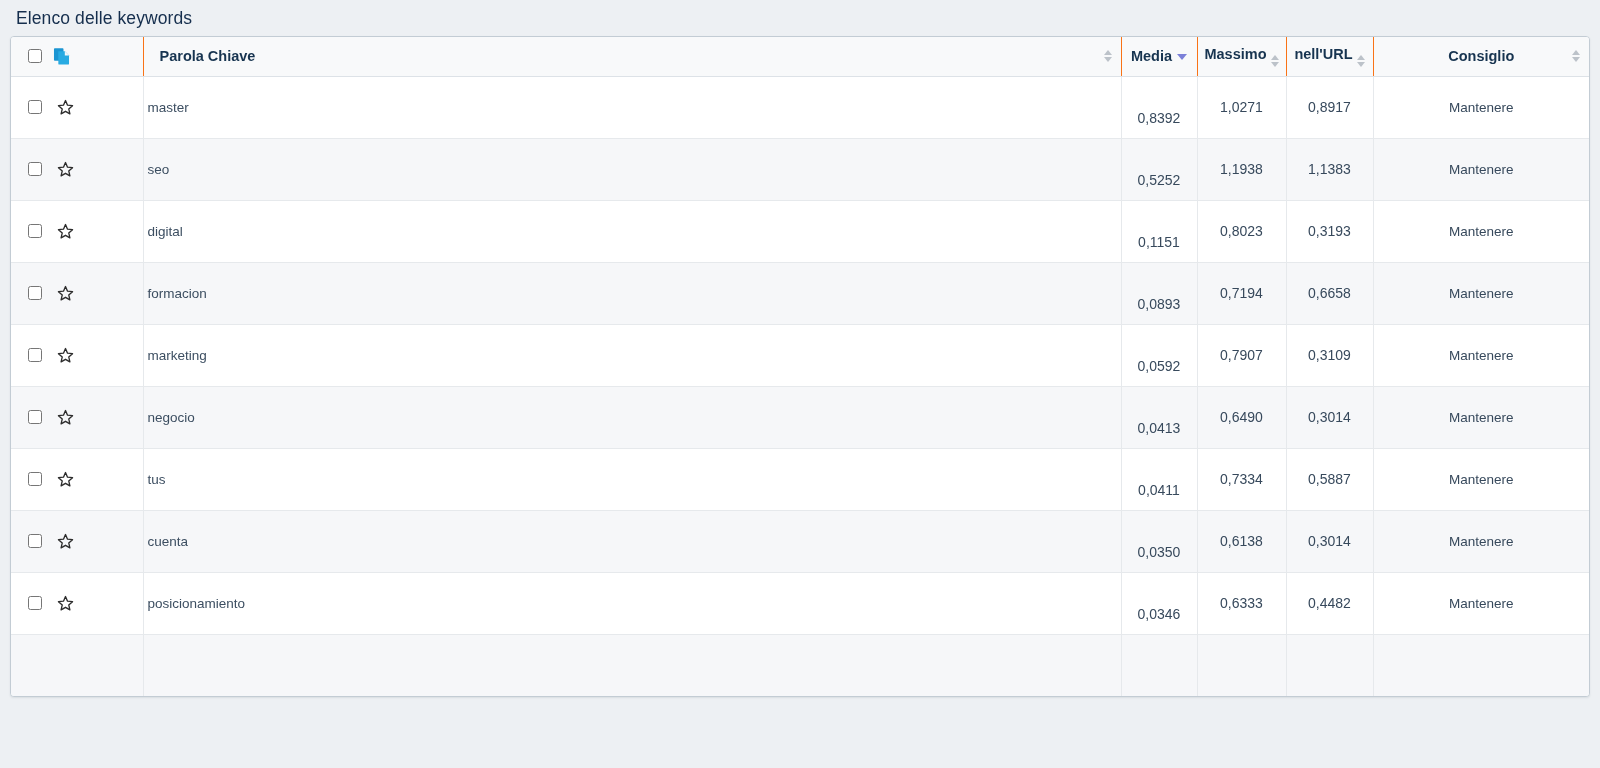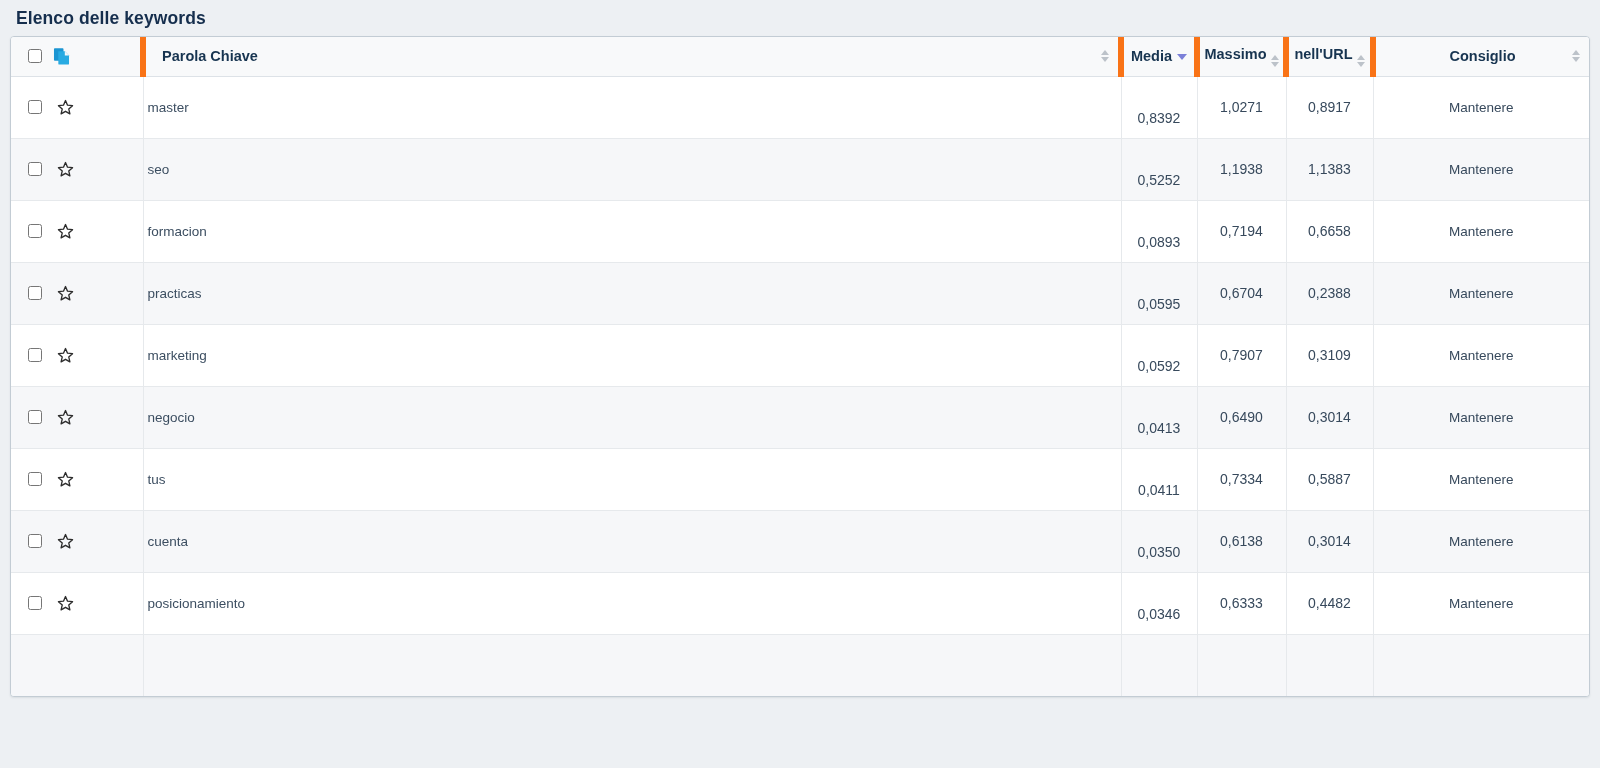--- a/index.html
+++ b/index.html
@@ -3,37 +3,37 @@
 <meta charset="utf-8">
 <style>
   * { margin:0; padding:0; box-sizing:border-box; }
   html,body { width:1600px; height:768px; overflow:hidden; }
   body {
     background:#edf0f3;
     font-family:"Liberation Sans","DejaVu Sans",sans-serif;
     color:#3f5265;
   }
   .page-title {
-    font-size:17.5px; font-weight:700; color:#152e4d;
+    font-size:17.5px; font-weight:400; color:#152e4d;
     padding:8px 0 9px 16px; letter-spacing:.1px;
   }
   .table-card {
     position:absolute; left:10px; top:36px; width:1580px;
     background:#fff;
     border:1px solid #c3ccd4; border-radius:4px;
     box-shadow:0 1px 2px rgba(40,60,80,.10);
     overflow:hidden;
   }
   table { width:100%; border-collapse:collapse; table-layout:fixed; }
   col.c1{width:132px;} col.c2{width:978px;} col.c3{width:76px;}
   col.c4{width:89px;} col.c5{width:87px;} col.c6{width:216px;}
 
   thead th {
     height:39px; background:#f8f9fa;
-    border-bottom:1px solid #dde2e7; border-left:6px solid #f97316;
+    border-bottom:1px solid #dde2e7; border-left:1px solid #f97316;
     font-size:14.5px; font-weight:700; color:#173450;
     text-align:center; position:relative; cursor:pointer;
   }
   thead th:first-child { border-left:none; }
   th.h-keyword { text-align:left; padding-left:16px; }
 
   tbody td {
     height:62px; border-top:1px solid #e6e9ec; border-left:1px solid #e6e9ec;
     font-size:14px; color:#37495c; vertical-align:middle;
     background:#fff;
@@ -157,56 +157,56 @@
       </span>
     </td>
     <td class="c-kw">seo</td>
     <td class="c-media num">0,5252</td>
     <td class="num">1,1938</td>
     <td class="num">1,1383</td>
     <td class="c-cons">Mantenere</td>
   </tr>
 
 
+  <tr>
+    <td class="c-sel">
+      <span class="sel-wrap">
+        <input type="checkbox" style="">
+        <span class="star">
+          <svg viewBox="0 0 24 24">
+                  <path d="M12 3.2 l2.55 5.9 6.35 .55 -4.8 4.2 1.45 6.25 L12 16.8 l-5.55 3.3 1.45 -6.25 -4.8 -4.2 6.35 -.55 Z"></path>
+                </svg>
+        </span>
+      </span>
+    </td>
+    <td class="c-kw">digital</td>
+    <td class="c-media num">0,1151</td>
+    <td class="num">0,8023</td>
+    <td class="num">0,3193</td>
+    <td class="c-cons">Mantenere</td>
+  </tr>
 
   <tr>
     <td class="c-sel">
       <span class="sel-wrap">
         <input type="checkbox" style="">
         <span class="star">
           <svg viewBox="0 0 24 24">
                   <path d="M12 3.2 l2.55 5.9 6.35 .55 -4.8 4.2 1.45 6.25 L12 16.8 l-5.55 3.3 1.45 -6.25 -4.8 -4.2 6.35 -.55 Z"></path>
                 </svg>
         </span>
       </span>
     </td>
     <td class="c-kw">formacion</td>
     <td class="c-media num">0,0893</td>
     <td class="num">0,7194</td>
     <td class="num">0,6658</td>
     <td class="c-cons">Mantenere</td>
   </tr>
 
-  <tr>
-    <td class="c-sel">
-      <span class="sel-wrap">
-        <input type="checkbox" style="">
-        <span class="star">
-          <svg viewBox="0 0 24 24">
-                  <path d="M12 3.2 l2.55 5.9 6.35 .55 -4.8 4.2 1.45 6.25 L12 16.8 l-5.55 3.3 1.45 -6.25 -4.8 -4.2 6.35 -.55 Z"></path>
-                </svg>
-        </span>
-      </span>
-    </td>
-    <td class="c-kw">practicas</td>
-    <td class="c-media num">0,0595</td>
-    <td class="num">0,6704</td>
-    <td class="num">0,2388</td>
-    <td class="c-cons">Mantenere</td>
-  </tr>
 
   <tr>
     <td class="c-sel">
       <span class="sel-wrap">
         <input type="checkbox" style="">
         <span class="star">
           <svg viewBox="0 0 24 24">
                   <path d="M12 3.2 l2.55 5.9 6.35 .55 -4.8 4.2 1.45 6.25 L12 16.8 l-5.55 3.3 1.45 -6.25 -4.8 -4.2 6.35 -.55 Z"></path>
                 </svg>
         </span>

